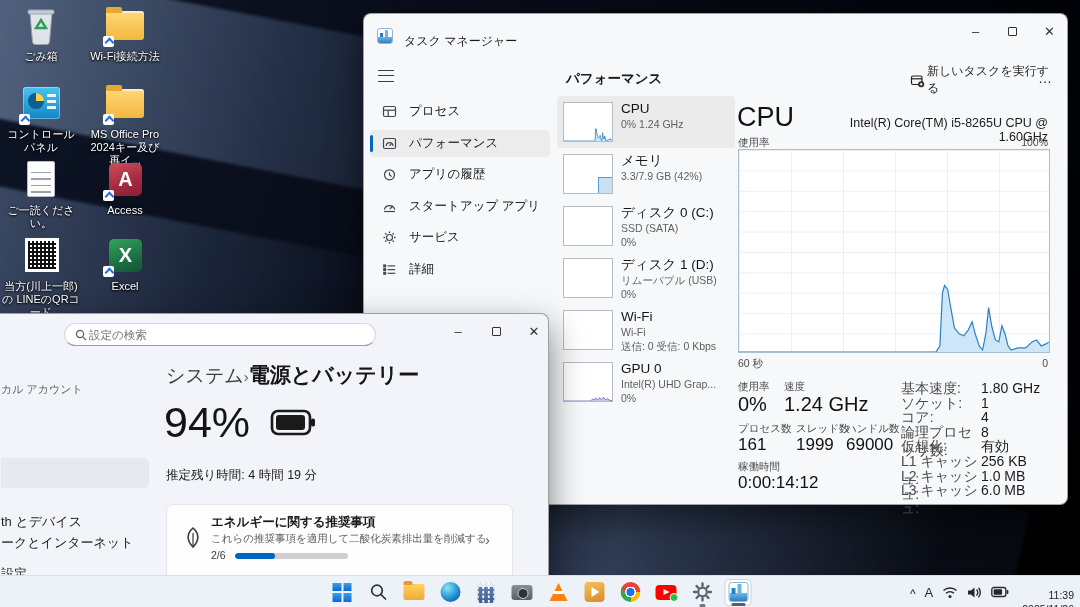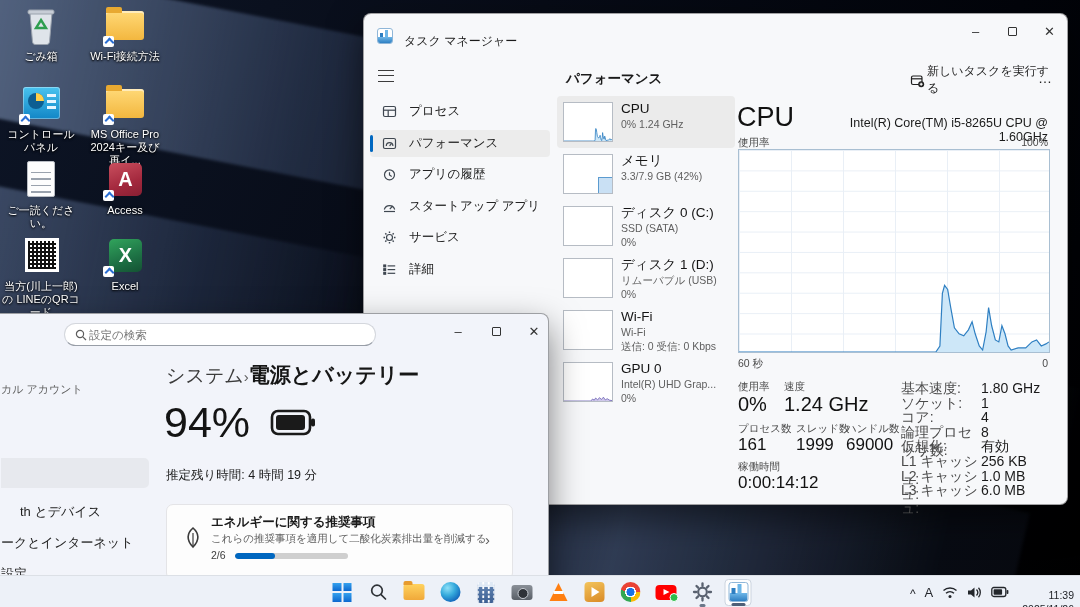--- a/index.html
+++ b/index.html
@@ -469,21 +469,21 @@
     <div id="st-caps" class="cap">
       <span>–</span>
       <span>
           <i class="maxbox"></i>
         </span>
       <span>✕</span>
     </div>
 
     <div class="st-frag" style="top:68px;font-size:11px;color:#5f5f5f;">カル アカウント</div>
     <div class="st-pill"></div>
-    <div class="st-frag" style="top:189px;padding-left:19px;">th とデバイス</div>
+    <div class="st-frag" style="top:199px;">th とデバイス</div>
     <div class="st-frag" style="top:220px;">ークとインターネット</div>
     <div class="st-frag" style="top:251px;">設定</div>
 
     <div class="crumb">
       <span class="p">システム</span>
       <span class="s">›</span>
       <span class="c">電源とバッテリー</span>
     </div>
 
     <div class="batt-row">

